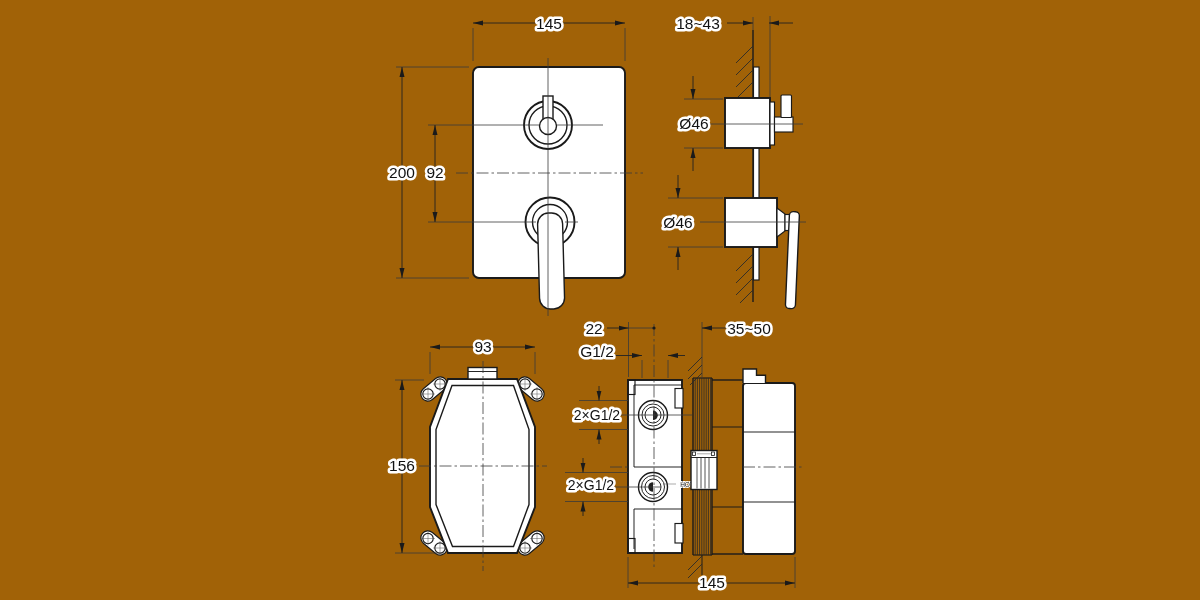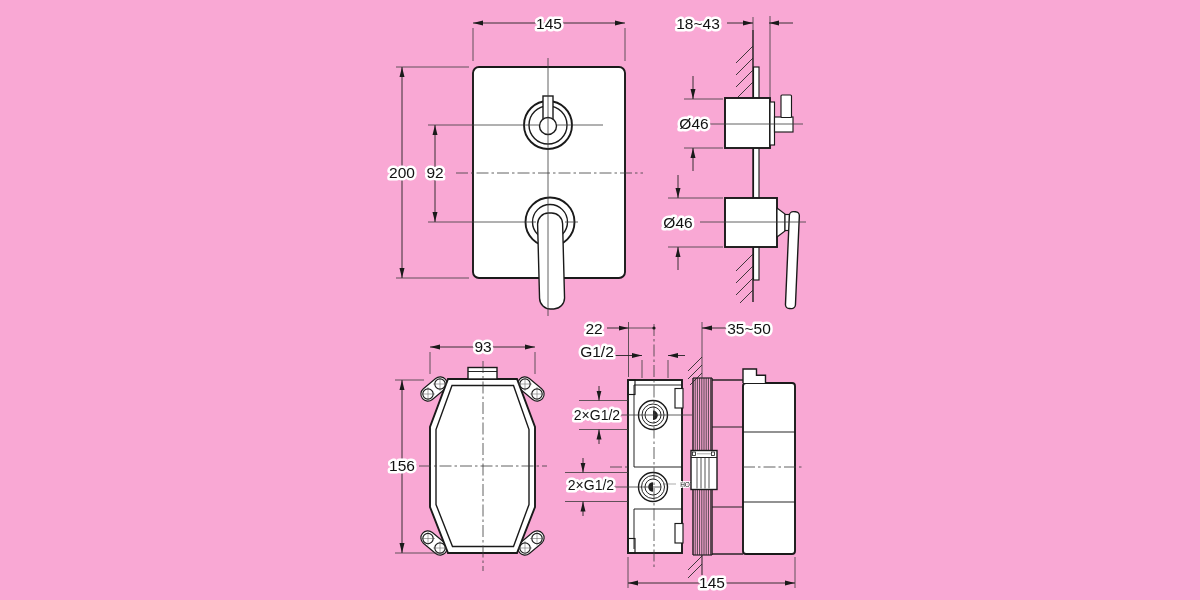--- a/index.html
+++ b/index.html
@@ -1,16 +1,16 @@
 <!DOCTYPE html>
 <html><head>
 <meta charset="utf-8">
 <style>
   html,body{margin:0;padding:0;background:#fff;}
-  #stage{position:relative;width:1200px;height:600px;background:#f9a8d4;overflow:hidden;}
+  #stage{position:relative;width:1200px;height:600px;background:#a16207;overflow:hidden;}
   svg{position:absolute;left:0;top:0;}
   .o{stroke:#1a1a1a;fill:none;stroke-linecap:butt;stroke-linejoin:miter;}
   .s2{stroke-width:1.9;}
   .s15{stroke-width:1.4;}
   .s12{stroke-width:1.15;}
   .s1{stroke-width:0.95;}
   .wf{fill:#ffffff;}
   .thin{stroke:#3a3a3a;stroke-width:0.8;fill:none;}
   .cl{stroke:#3a3a3a;stroke-width:0.8;fill:none;}
   .dd{stroke-dasharray:12 3 2.5 3;}

